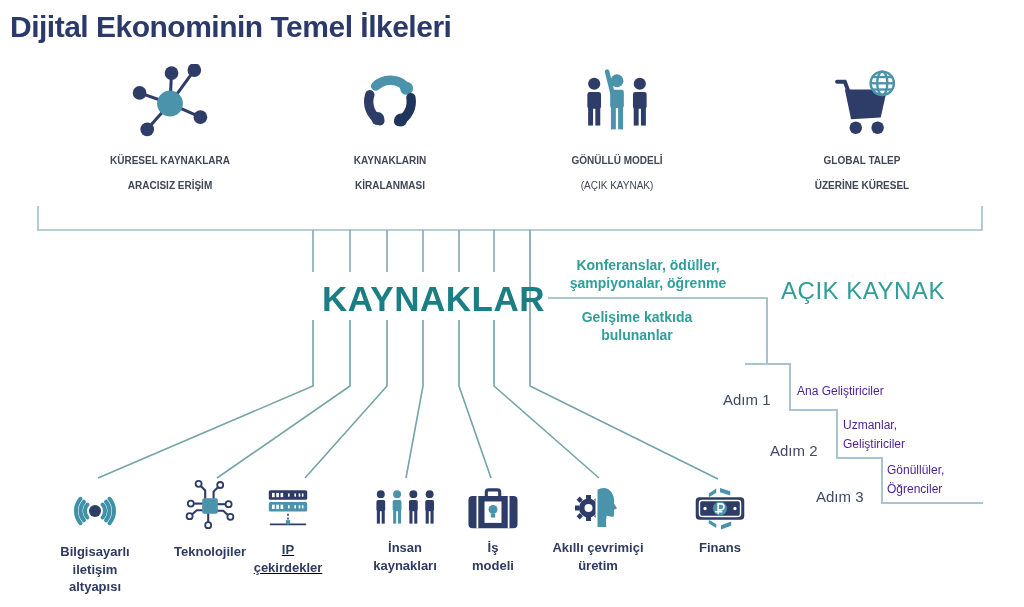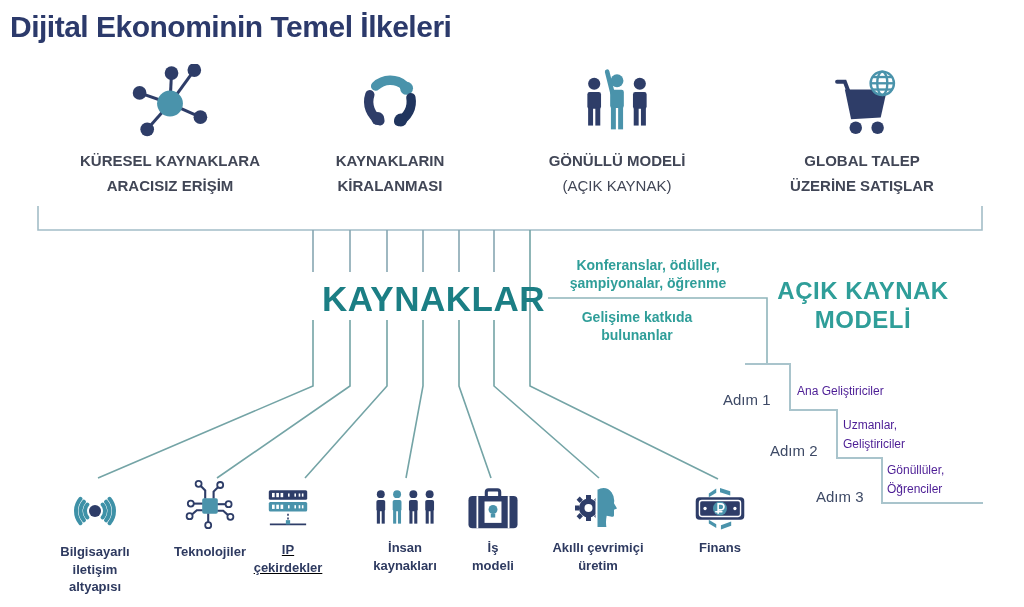--- a/index.html
+++ b/index.html
@@ -7,34 +7,34 @@
     position:relative;width:1024px;height:607px;background:#ffffff;overflow:hidden;
     font-family:"Liberation Sans","DejaVu Sans",sans-serif;
   }
   .abs{position:absolute;}
   #title{
     left:10px;top:10px;font-size:30px;font-weight:bold;color:#2c3a6b;letter-spacing:-0.5px;
   }
   
   .principle{position:absolute;top:60px;width:240px;text-align:center;}
   .principle .icon-slot{height:84px;display:flex;align-items:center;justify-content:center;}
-  .principle .plabel{margin-top:4px;font-size:15px;font-weight:bold;color:#414656;line-height:25px;}
+  .principle .plabel{margin-top:4px;font-size:10px;font-weight:bold;color:#414656;line-height:25px;}
   
   #connectors{left:0;top:0;z-index:0;}
   .txt{position:absolute;z-index:2;}
   #kaynaklar{
     left:322px;top:279px;width:200px;text-align:center;
     font-size:35px;font-weight:bold;color:#1b7e84;letter-spacing:0.5px;
   }
   .teal-note{width:210px;text-align:center;font-size:14px;font-weight:600;color:#2f9e99;line-height:18px;}
   #ann-top{left:543px;top:256px;}
   #ann-bottom{left:532px;top:308px;}
   #os-heading{
     left:768px;top:276px;width:190px;text-align:center;
-    font-size:24px;font-weight:700;color:#2f9e99;line-height:29px;letter-spacing:0.5px;
+    font-size:24px;font-weight:400;color:#2f9e99;line-height:29px;letter-spacing:0.5px;
   }
   .step-label{font-size:15px;color:#3e4a66;}
   .role-label{font-size:12px;color:#4c1d95;line-height:19px;}
   
   .resource{position:absolute;text-align:center;}
   .resource .icon-slot{height:54px;display:flex;align-items:flex-end;justify-content:center;}
   .resource .rlabel{margin-top:7px;font-size:13px;font-weight:bold;color:#2e3a60;line-height:17.5px;}
   .line{display:block;}
 </style>
 </head>
@@ -148,38 +148,37 @@
           <circle cx="76" cy="26" r="15"></circle>
           <ellipse cx="76" cy="26" rx="6.5" ry="15" fill="none"></ellipse>
           <line x1="61" y1="26" x2="91" y2="26"></line>
           <line x1="63" y1="18" x2="89" y2="18"></line>
           <line x1="63" y1="34" x2="89" y2="34"></line>
         </g>
       </svg>
     </div>
     <div class="plabel">
       <span class="line">GLOBAL TALEP</span>
-      <span class="line">ÜZERİNE SATIŞLAR</span>
+      <span class="line">ÜZERİNE KÜRESEL</span>
     </div>
   </div>
 
   <div id="kaynaklar" class="abs txt">KAYNAKLAR</div>
 
   <div id="ann-top" class="abs txt teal-note">
     <span class="line">Konferanslar, ödüller,</span>
     <span class="line">şampiyonalar, öğrenme</span>
   </div>
   <div id="ann-bottom" class="abs txt teal-note">
     <span class="line">Gelişime katkıda</span>
     <span class="line">bulunanlar</span>
   </div>
 
   <div id="os-heading" class="abs txt">
     <span class="line">AÇIK KAYNAK</span>
-    <span class="line">MODELİ</span>
   </div>
 
   <div class="abs txt step-label" style="left:723px;top:391px;">Adım 1</div>
   <div class="abs txt role-label" style="left:797px;top:382px;">
     <span class="line">Ana Geliştiriciler</span>
   </div>
   <div class="abs txt step-label" style="left:770px;top:442px;">Adım 2</div>
   <div class="abs txt role-label" style="left:843px;top:416px;">
     <span class="line">Uzmanlar,</span>
     <span class="line">Geliştiriciler</span>

